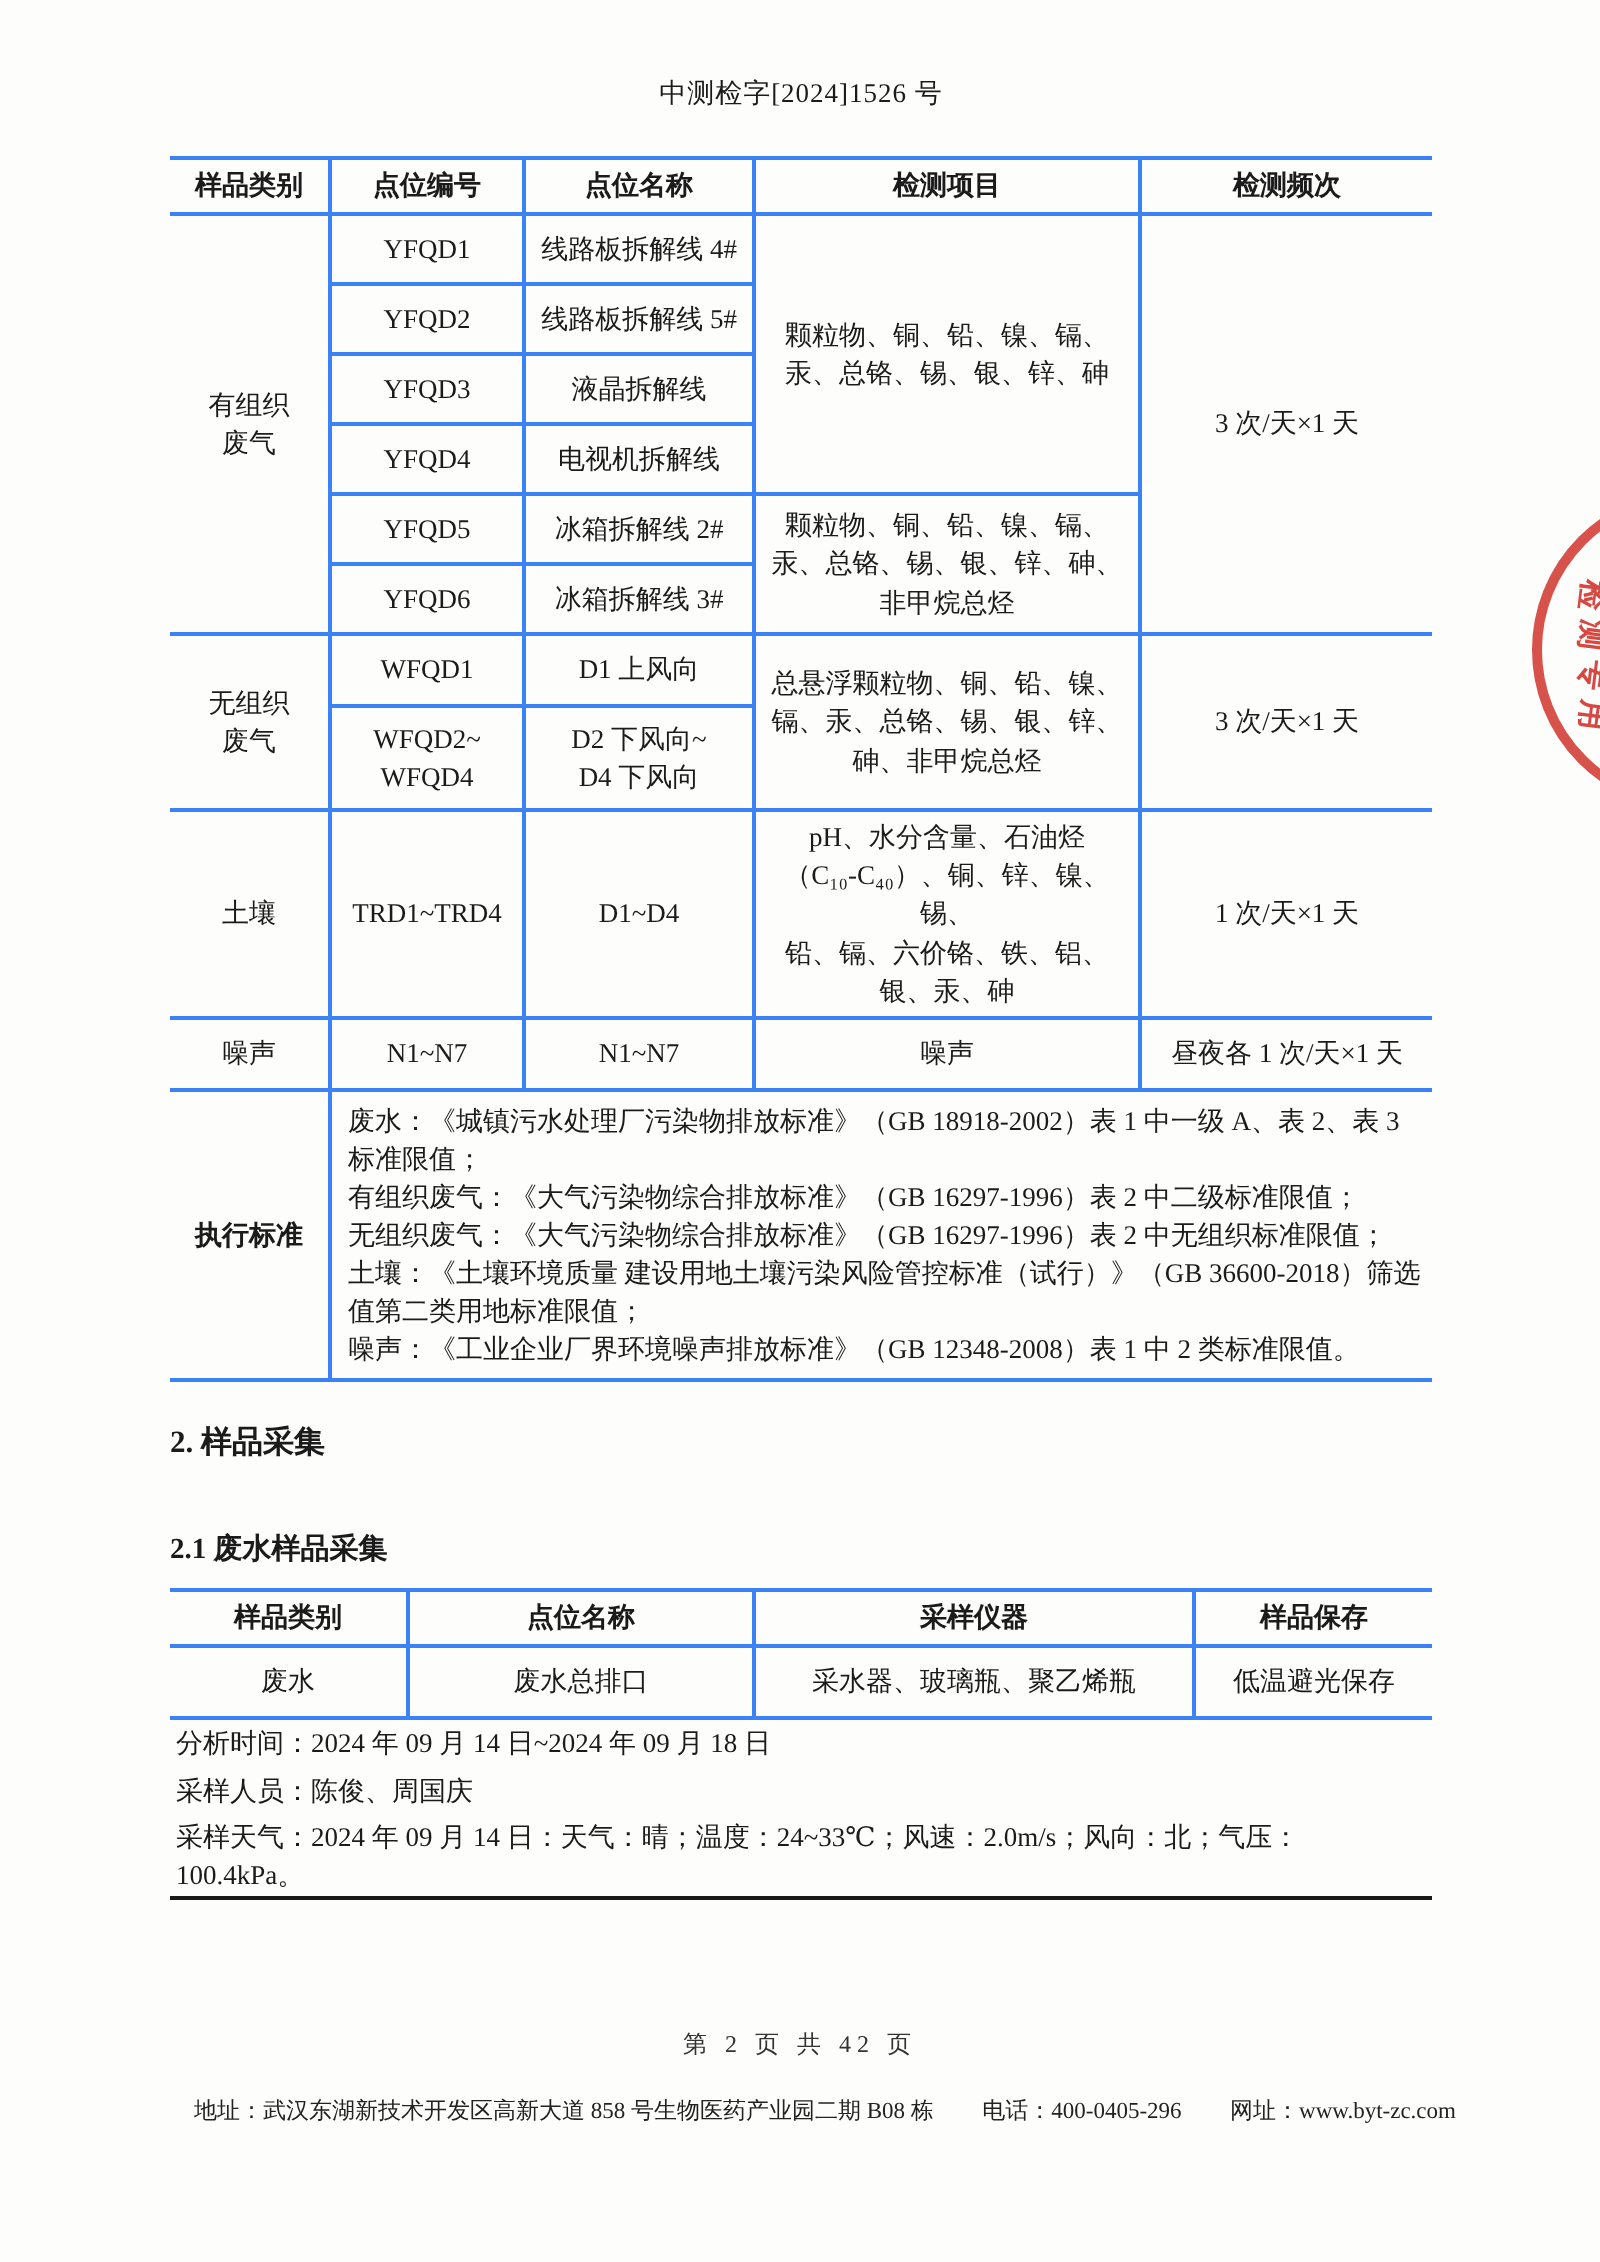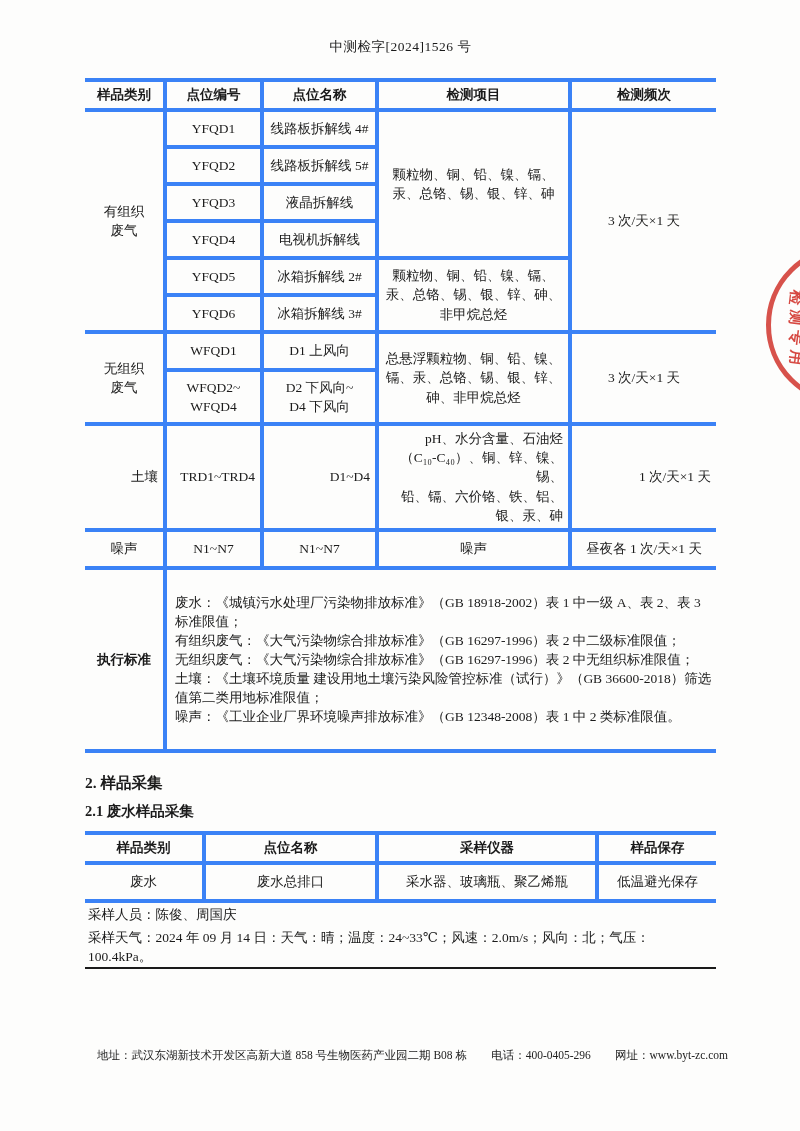--- a/index.html
+++ b/index.html
@@ -22,50 +22,50 @@
   
   table{
     border-collapse:collapse;
     table-layout:fixed;
     width:631px;
     font-size:13.5px;
   }
   .t1{margin-top:22px;border-top:2.5px solid #1a1a1a;border-bottom:2.5px solid #1a1a1a;border-left:hidden;border-right:hidden;}
   .t2{margin-top:10px;border-top:2.5px solid #1a1a1a;border-bottom:2.5px solid #1a1a1a;border-left:hidden;border-right:hidden;}
   td,th{
-    border:4px solid #3b82f6;
+    border:2px solid #3b82f6;
     text-align:center;
     vertical-align:middle;
     padding:2px 5px;
     line-height:1.42;
     font-weight:normal;
     overflow:hidden;
   }
   th{font-weight:bold;height:22px;}
   .pre{white-space:pre-line;margin-left:40px;}
   .h29 td{height:29px;}
   .h30 td{height:30px;}
   .h46 td{height:46px;}
-  .soil-row td{height:98px;text-align:right;}
+  .soil-row td{height:98px;}
   .std-label{font-weight:bold;}
   .std-cell{
     text-align:left;
-    padding:23px 8px;
+    padding:5px 8px;
     line-height:19px;
   }
   .std-line{white-space:nowrap;}
   .info-row td{
     border:none;
     text-align:left;
     height:22px;
     padding:1px 3px;
   }
   
   .sec-h1{margin-top:20px;font-size:15.5px;font-weight:bold;}
-  .sec-h2{margin-top:8px;font-size:14.5px;font-weight:bold;}
+  .sec-h2{margin-top:33px;font-size:14.5px;font-weight:bold;}
   
   .page-num{
     position:absolute;left:0;top:1014px;width:800px;
     text-align:center;font-size:12px;letter-spacing:3px;color:#333;
   }
   .contact{
     position:absolute;left:97px;top:1048px;width:631px;
     display:flex;justify-content:space-between;
     font-size:11.5px;color:#222;white-space:nowrap;
   }
@@ -204,35 +204,39 @@
         <th>采样仪器</th>
         <th>样品保存</th>
       </tr>
       <tr class="h30">
         <td>废水</td>
         <td>废水总排口</td>
         <td>采水器、玻璃瓶、聚乙烯瓶</td>
         <td>低温避光保存</td>
       </tr>
       <tr class="info-row">
+        <td colspan="4">分析时间：2024 年 09 月 14 日~2024 年 09 月 18 日</td>
+      </tr>
+      <tr class="info-row">
         <td colspan="4">采样人员：陈俊、周国庆</td>
       </tr>
       <tr class="info-row">
         <td colspan="4">采样天气：2024 年 09 月 14 日：天气：晴；温度：24~33℃；风速：2.0m/s；风向：北；气压：100.4kPa。</td>
       </tr>
     </tbody>
       </table>
   </div>
 
   <div class="stamp-ring"></div>
   <div class="stamp-chars">
     <span>检</span>
     <span>测</span>
     <span>专</span>
     <span>用</span>
   </div>
 
+  <div class="page-num">第 2 页 共 42 页</div>
   <div class="contact">
     <span>地址：武汉东湖新技术开发区高新大道 858 号生物医药产业园二期 B08 栋</span>
     <span>电话：400-0405-296</span>
     <span>网址：www.byt-zc.com</span>
   </div>
 </div>
 
 </body></html>

